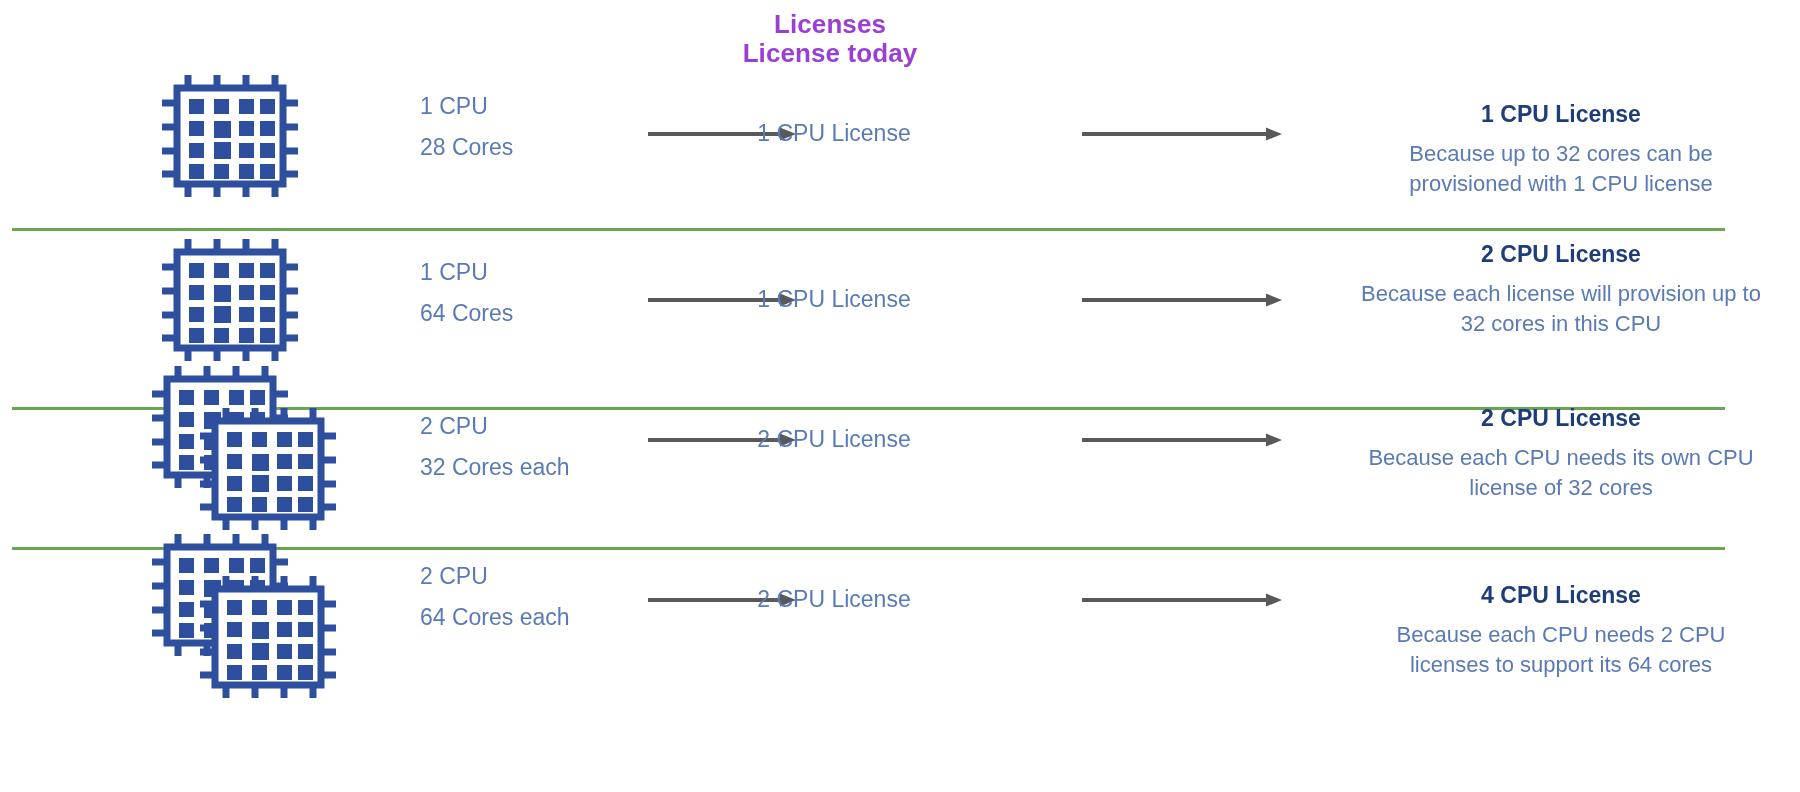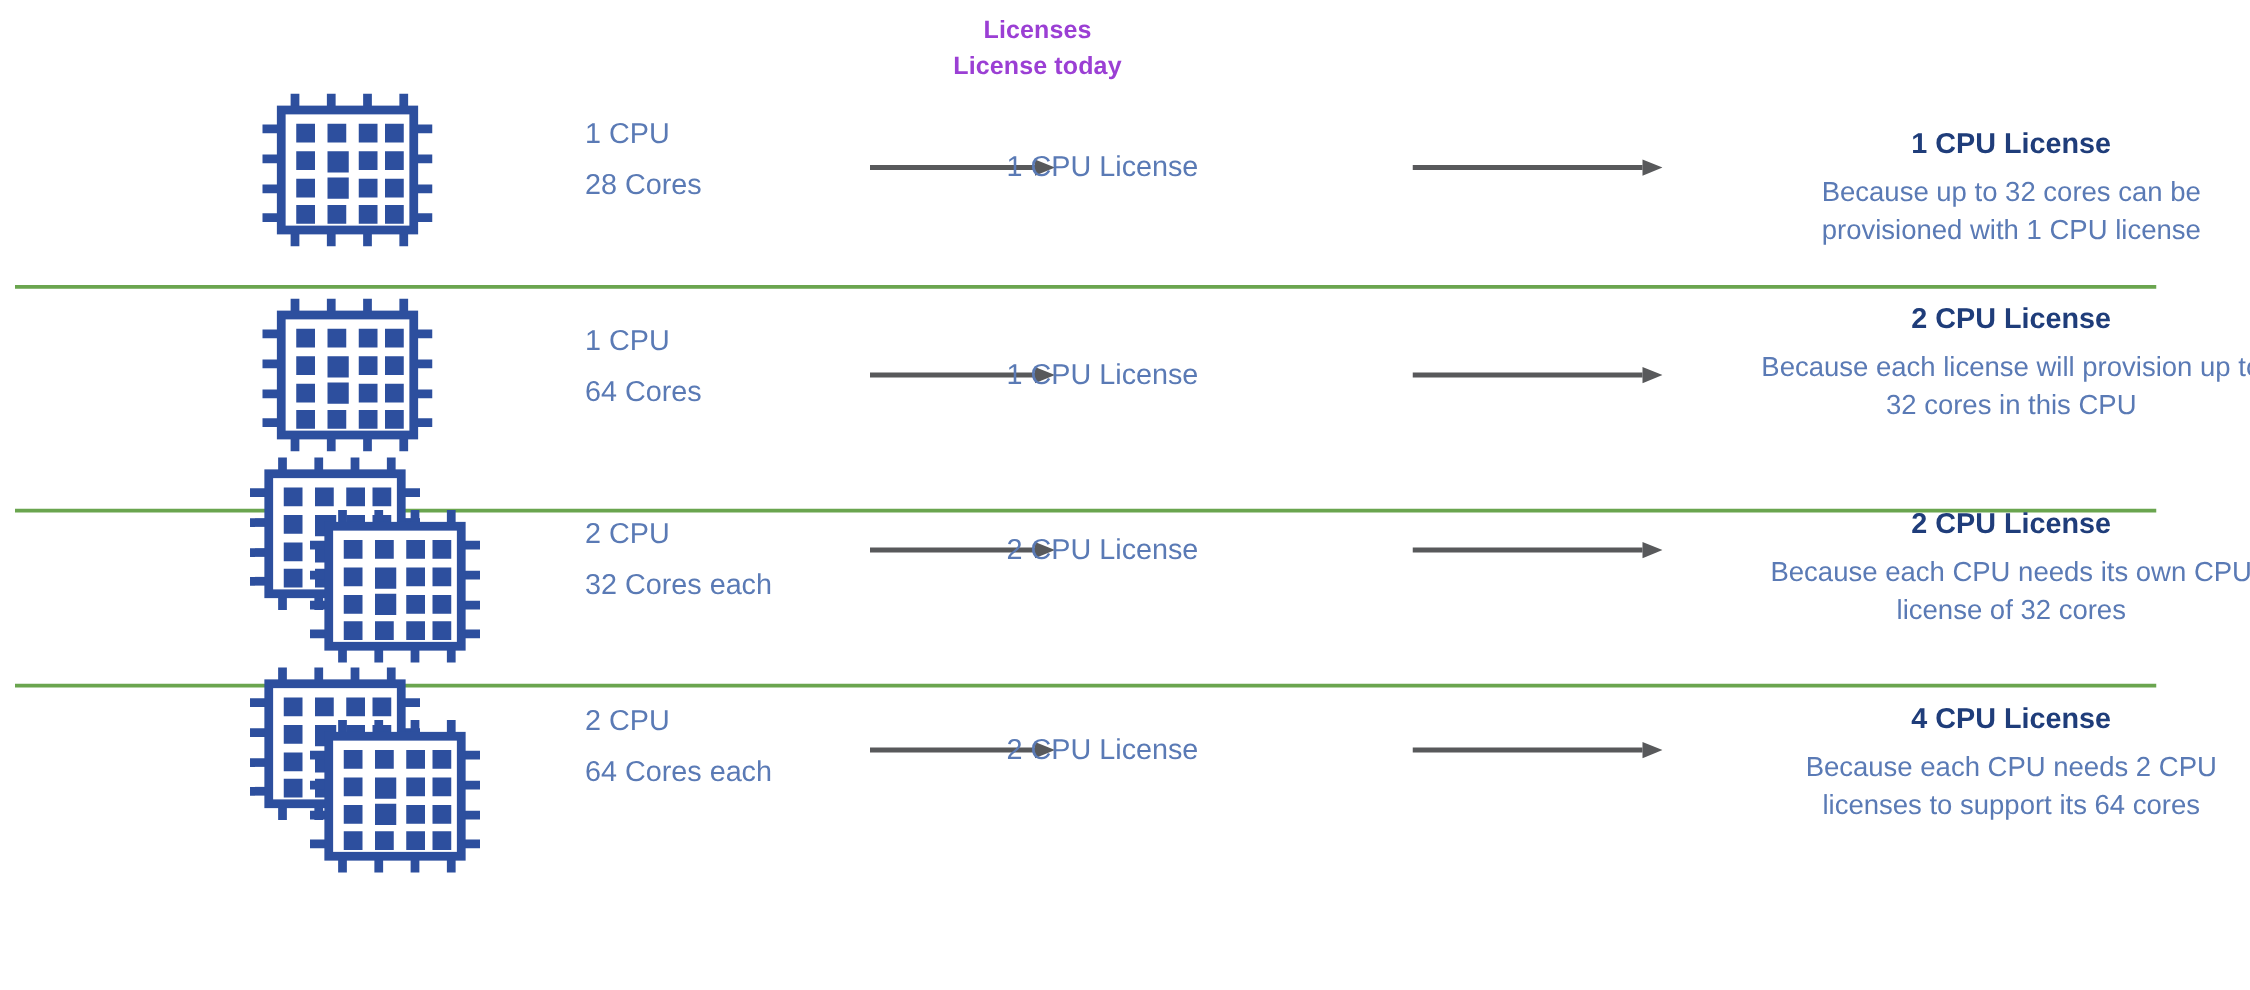--- a/index.html
+++ b/index.html
@@ -19,34 +19,33 @@
     background: #ffffff;
   }
 
   
   .col-header {
     position: absolute;
     top: 10px;
     text-align: center;
     color: #9b3fd4;
     font-weight: bold;
-    font-size: 20px;
+    font-size: 26px;
     line-height: 29px;
     letter-spacing: 0.1px;
   }
   #hdr-licenses { left: 700px; width: 260px; }
   #hdr-after    { left: 1395px; width: 330px; }
   .col-header .hl { display: block; }
 
   
   .row {
     position: absolute;
     left: 0;
     width: 1576px;
-    margin-left: 48px;
   }
   #row-0 { top: 60px;  height: 170px; }
   #row-1 { top: 230px; height: 180px; }
   #row-2 { top: 410px; height: 140px; }
   #row-3 { top: 550px; height: 185px; }
 
   
   .divider {
     position: absolute;
     left: 12px;
@@ -145,21 +144,21 @@
   #row-2 .icon-cell { top: -48px; }
   #row-2 .spec      { top: -4px; }
   #row-2 .arrow     { top: 23px; }
   #row-2 .mid-label { top: 16px; }
   #row-2 .result    { top: -8px; }
 
   #row-3 .icon-cell { top: -20px; }
   #row-3 .spec      { top: 6px; }
   #row-3 .arrow     { top: 43px; }
   #row-3 .mid-label { top: 36px; }
-  #row-3 .result    { top: 8px; }
+  #row-3 .result    { top: 29px; }
 </style>
 </head>
 <body>
 
 <div id="diagram">
 
   <div id="hdr-licenses" class="col-header">
     <span class="hl">Licenses</span>
     <span class="hl">License today</span>
   </div>

